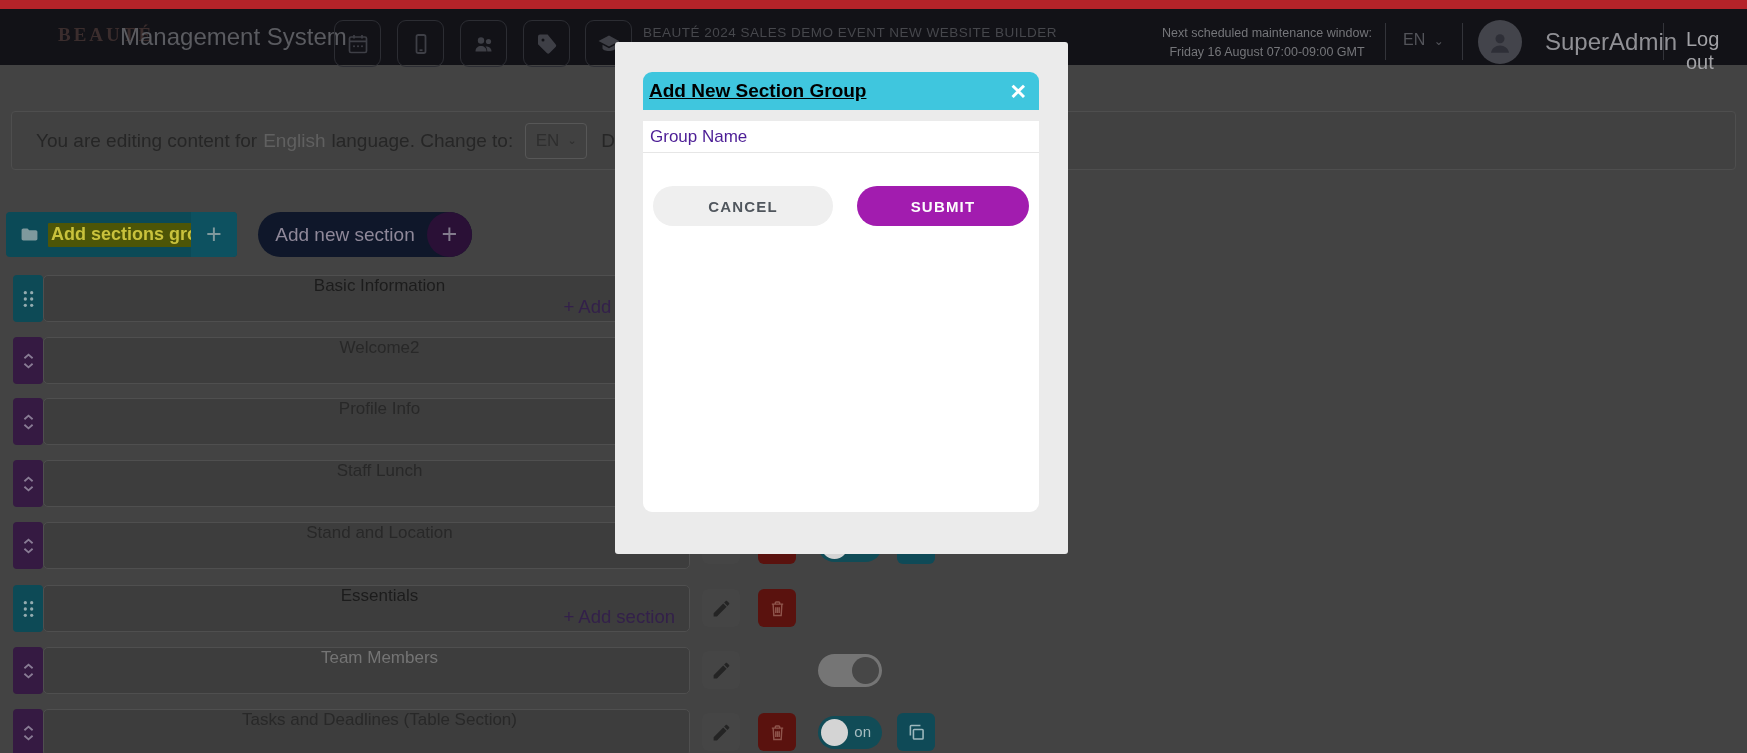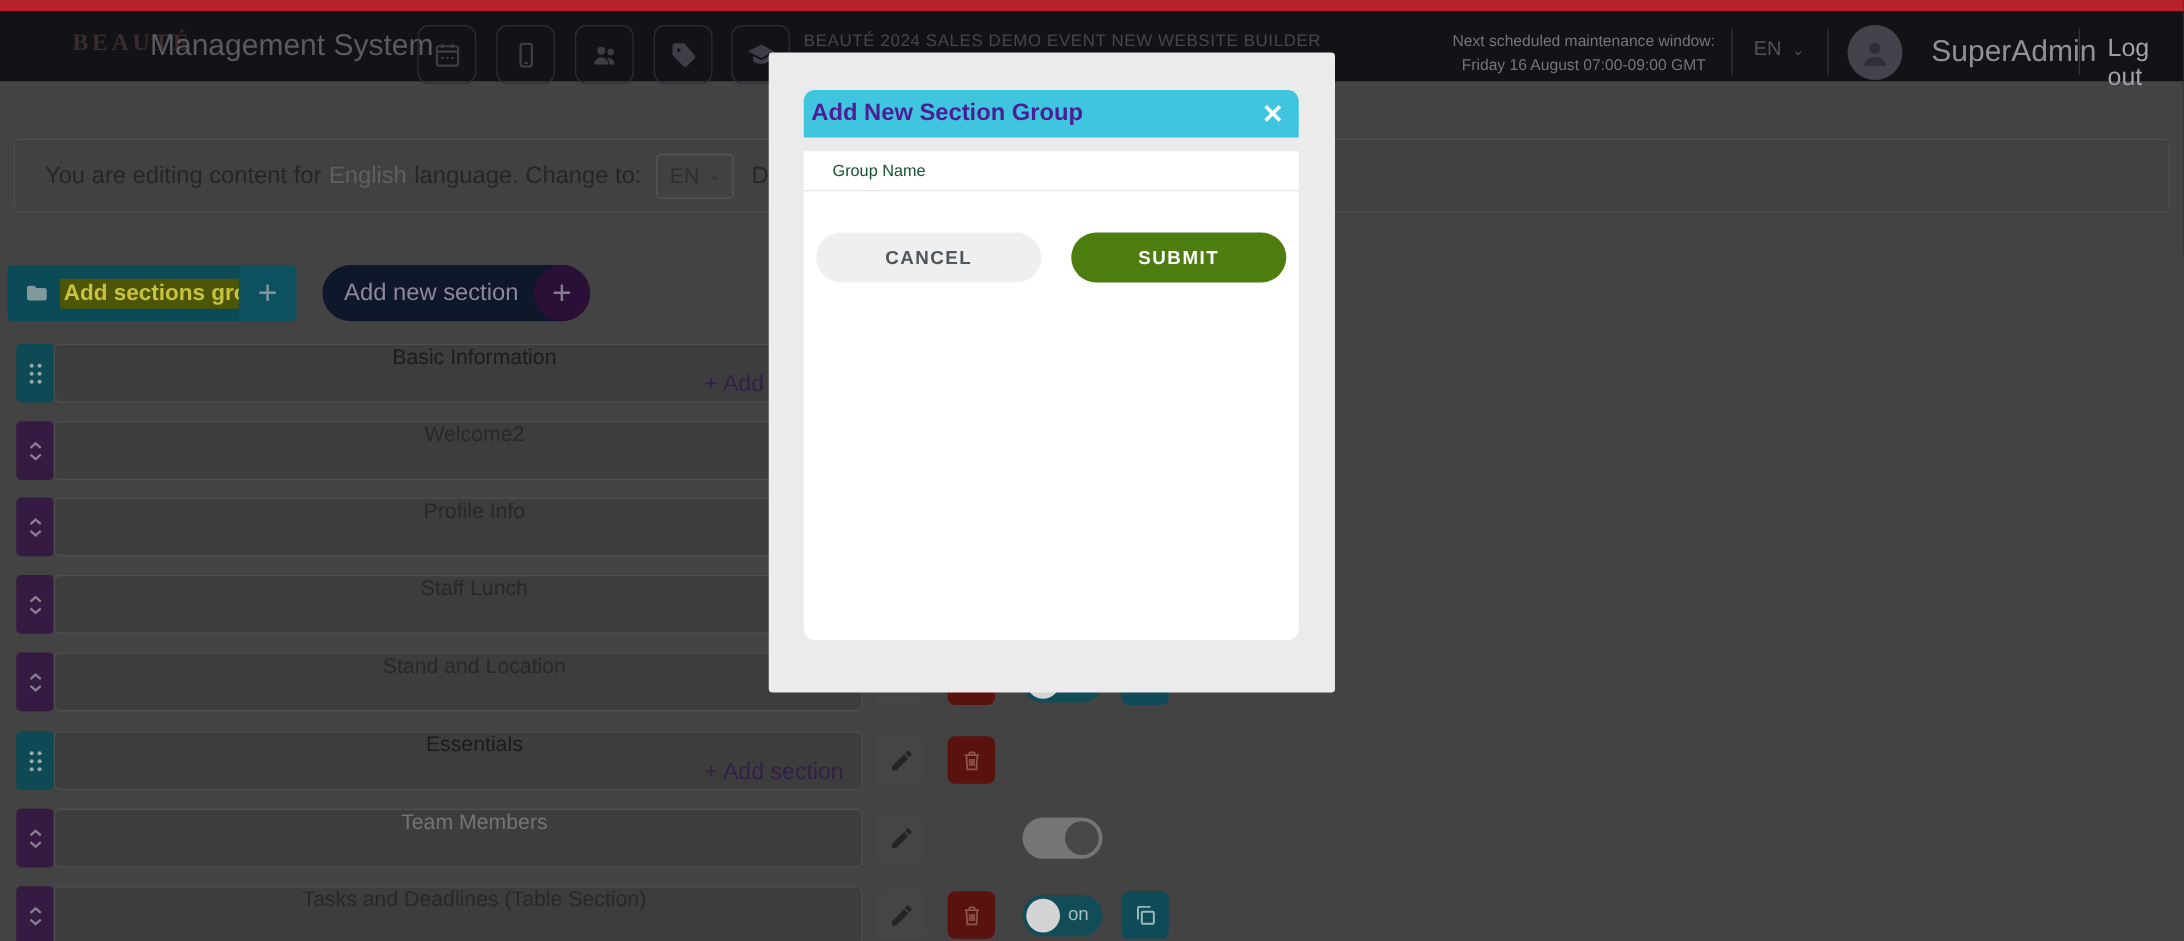--- a/index.html
+++ b/index.html
@@ -91,36 +91,36 @@
   .toggle.off { background:#757575; }
   .toggle.off .knob { position:absolute; right:3px; top:3px; width:27px; height:27px;
                       border-radius:50%; background:#474747; }
 
   
   .backdrop { position:absolute; left:615px; top:42px; width:453px; height:512px;
               background:#ebebeb; border-radius:3px; z-index:10; }
   .dialog { position:absolute; left:28px; top:30px; width:396px; }
   .dlg-header { height:38px; background:#3fc6de; border-radius:9px 9px 0 0; display:flex;
                 align-items:center; padding:0 12px 0 6px; }
-  .dlg-title { font-size:19px; font-weight:bold; color:#4c1d95; }
+  .dlg-title { font-size:19px; font-weight:bold; color:#000000;text-decoration:underline; }
   .dlg-close { margin-left:auto; background:none; border:none; color:#ffffff; font-size:21px;
                font-weight:bold; cursor:pointer; line-height:1; }
   .dlg-body { margin-top:11px; height:391px; background:#ffffff; border-radius:0 0 9px 9px;
               position:relative; }
   .field-label-row { height:32px; border-bottom:1px solid #e6e6e6; display:flex; align-items:center;
                      padding-left:7px; }
-  .field-label { font-size:13px; color:#14532d;margin-left:16px; }
+  .field-label { font-size:17px; color:#4c1d95; }
   .field-input { display:block; margin:8px 6px 0; width:384px; height:40px;
                  border:1px solid #dcdcdc; border-radius:5px; padding-left:12px;
                  font-size:17px; color:#565656; font-family:"Liberation Sans", sans-serif; outline:none; }
   .dlg-btnrow { margin-top:33px; display:flex; justify-content:space-between; padding:0 10px; }
   .pillbtn { height:40px; border:none; border-radius:20px; font-size:15px; font-weight:bold;
              letter-spacing:1.2px; cursor:pointer; font-family:"Liberation Sans", sans-serif; }
   .pill-cancel { width:180px; background:#efefef; color:#50565d; }
-  .pill-submit { width:172px; background:#4d7c0f; color:#fdfdfd; }
+  .pill-submit { width:172px; background:#a21caf; color:#fdfdfd; }
 </style>
 </head>
 <body>
 
 <div class="screen">
 
   <div class="redbar"></div>
 
   <header class="navbar">
     <span class="logo">BEAUTÉ</span>

